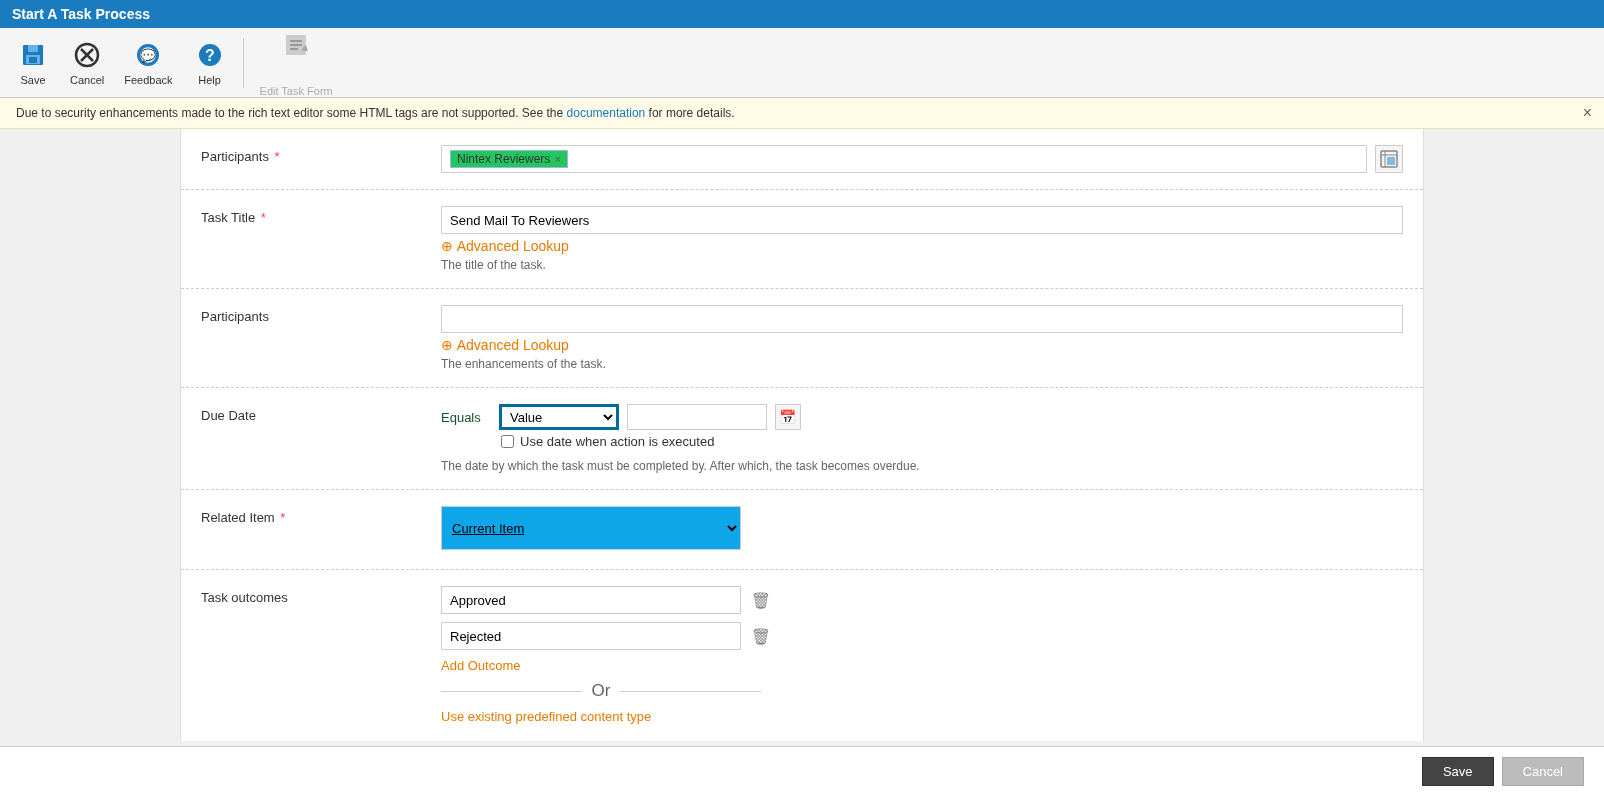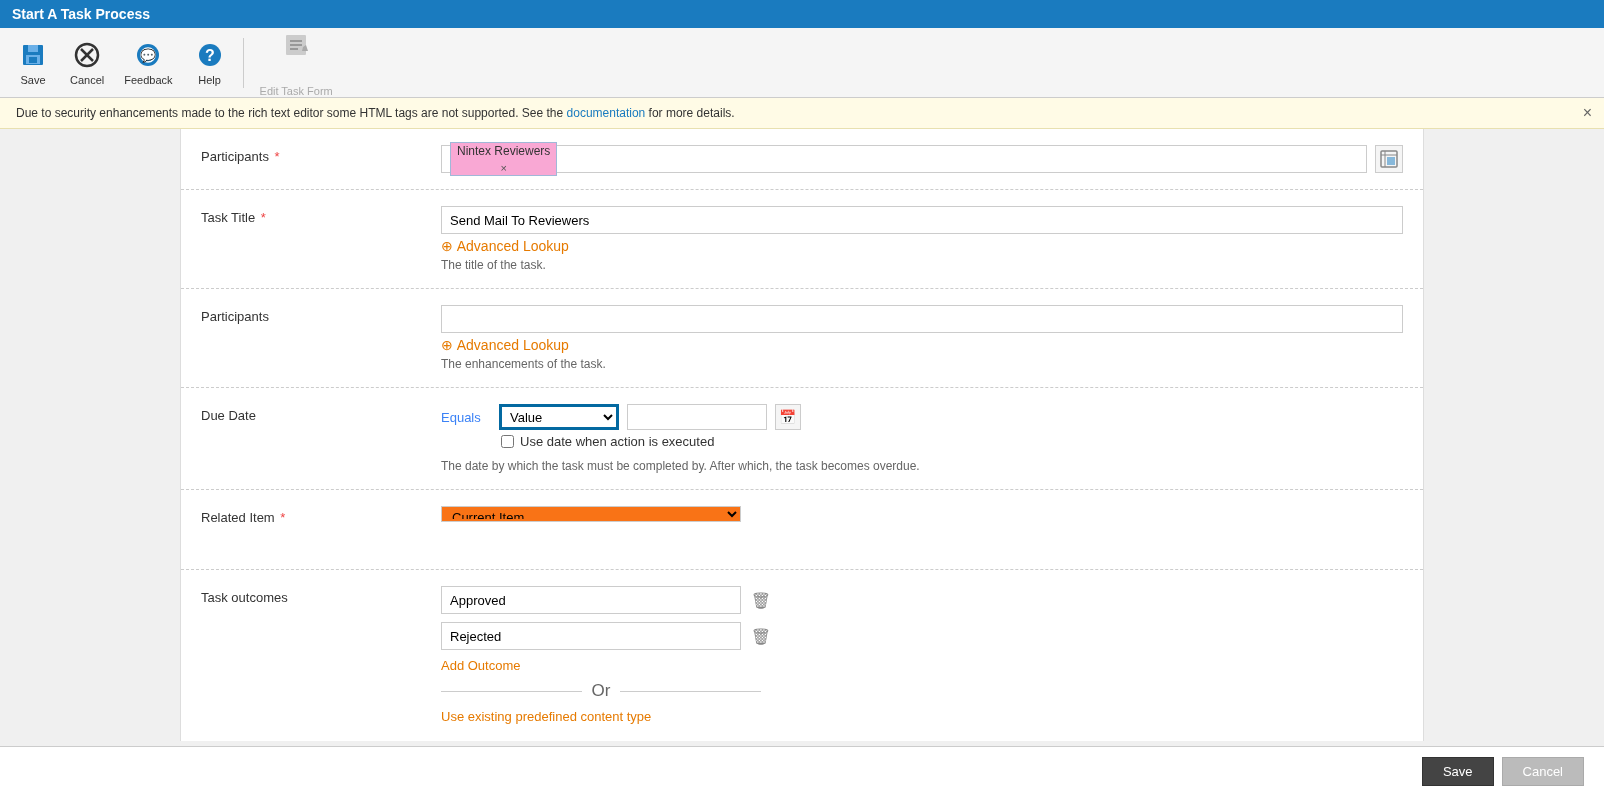--- a/index.html
+++ b/index.html
@@ -148,45 +148,44 @@
       flex: 1;
       border: 1px solid #ccc;
       padding: 4px 8px;
       font-size: 13px;
       height: 28px;
       background: white;
       display: flex;
       align-items: center;
     }
     .participant-tag {
-      background: #f9a8d4;
+      background: #22c55e;
       border: 1px solid #a0b8d8;
       padding: 1px 6px;
       font-size: 12px;
       display: inline-flex;
       align-items: center;
       gap: 4px;
-      flex-direction: column;
     }
     .participant-tag .remove { cursor: pointer; color: #555; font-size: 11px; }
     .participants-icon {
       width: 28px;
       height: 28px;
       border: 1px solid #ccc;
       display: flex;
       align-items: center;
       justify-content: center;
       cursor: pointer;
       background: #f5f5f5;
     }
 
     
     .due-date-content { display: flex; flex-direction: column; gap: 4px; }
     .due-date-row { display: flex; align-items: center; gap: 8px; }
-    .due-date-label { font-size: 13px; color: #3b82f6; min-width: 50px; }
+    .due-date-label { font-size: 13px; color: #14532d; min-width: 50px; }
     .due-date-select {
       border: 3px solid #0369a1;
       padding: 2px 4px;
       font-size: 13px;
       height: 26px;
       background: white;
       width: 120px;
     }
     .due-date-input {
       border: 1px solid #ccc;
@@ -211,23 +210,24 @@
       align-items: center;
       gap: 6px;
       margin-left: 60px;
     }
 
     
     .related-select {
       border: 1px solid #ccc;
       padding: 2px 6px;
       font-size: 13px;
-      height: 16px;
-      background: #f97316;
+      height: 44px;
+      background: #0ea5e9;
       width: 300px;
+      text-decoration: underline;
     }
 
     
     .outcome-row {
       display: flex;
       align-items: center;
       gap: 8px;
       margin-bottom: 8px;
     }
     .outcome-input {

